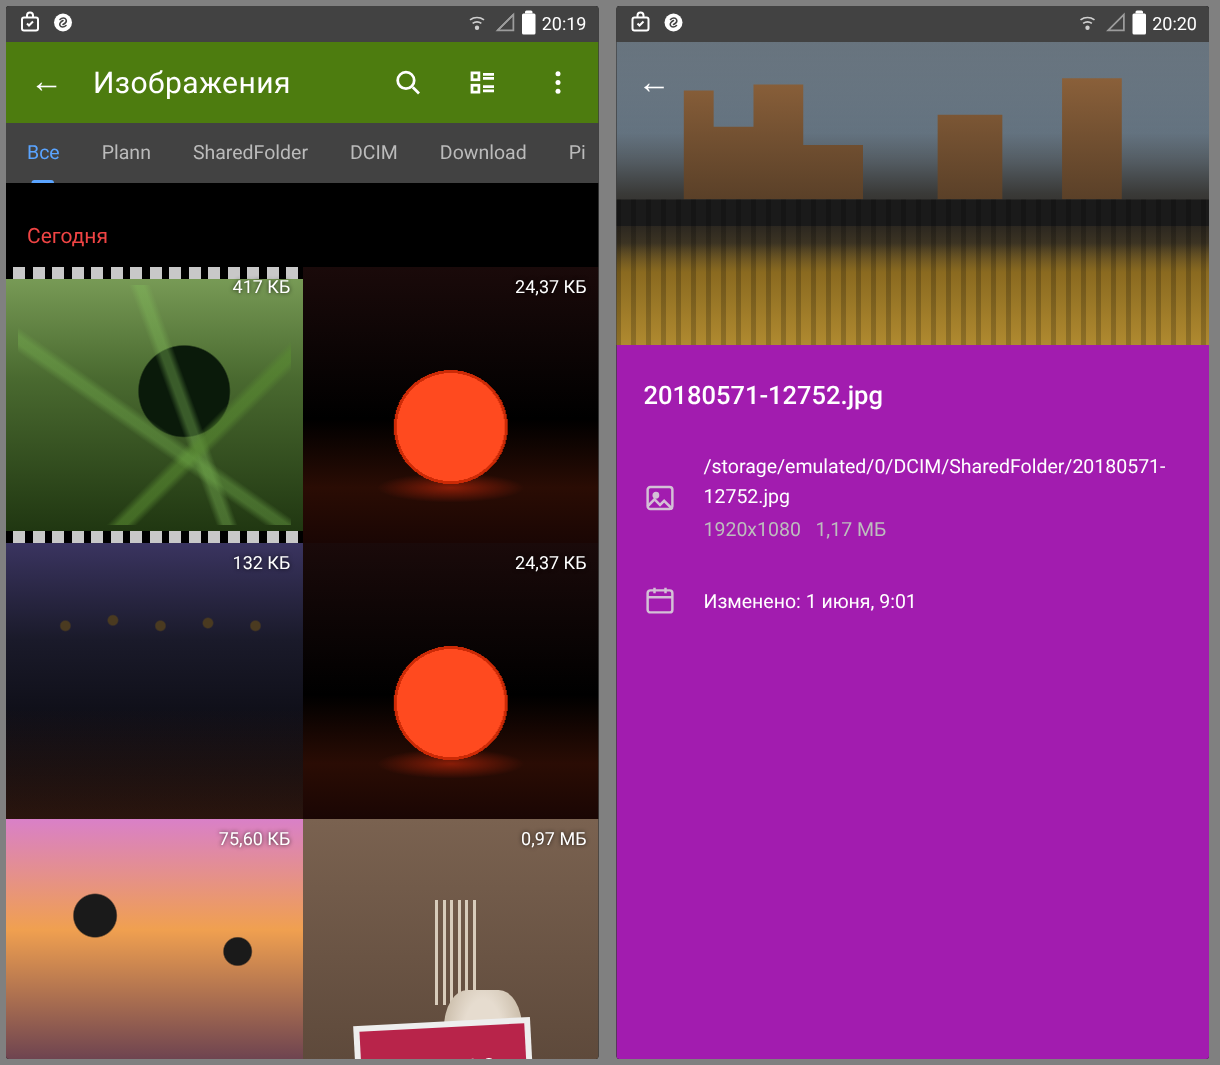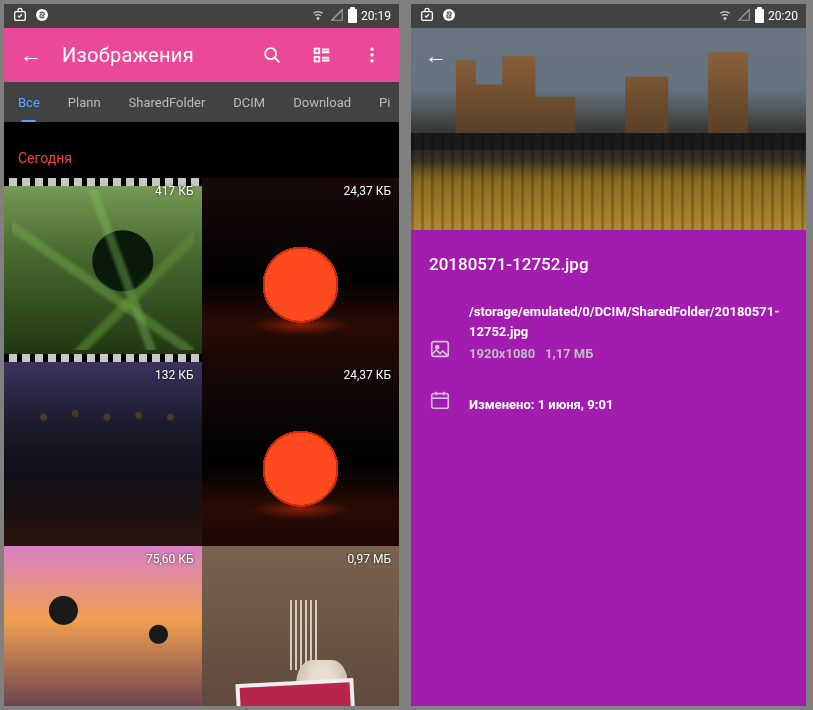--- a/index.html
+++ b/index.html
@@ -33,21 +33,21 @@
   .status-spacer { flex: 1; }
   .status-right { display: flex; gap: 4px; align-items: center; }
   .status-icon { display: inline-block; }
   .battery { width: 9px; height: 14px; background: #fff; border-radius: 1px; position: relative; }
   .battery::before { content:''; position:absolute; top:-2px; left:2px; width:5px; height:2px; background:#fff; border-radius:1px 1px 0 0;}
   .wifi, .cell { opacity: .75; }
 
   
   .app-bar {
     height: 54px;
-    background: #ec4899;
+    background: #4d7c0f;
     display: flex;
     align-items: center;
     padding: 0 8px;
     gap: 12px;
     color: #fff;
   }
   .app-bar .title { font-size: 20px; font-weight: 400; flex: 1; letter-spacing: .3px;}
   .icon-btn {
     width: 38px; height: 38px;
     display: flex; align-items: center; justify-content: center;
@@ -209,22 +209,21 @@
     color: #fff;
     position: absolute;
     top: 226px; left:0; right:0; bottom:0;
     padding: 24px 18px;
   }
   .detail-title { font-size: 17px; font-weight: 500; margin-bottom: 28px; }
   .detail-row {
     display: flex;
     gap: 18px;
     margin-bottom: 24px;
-    align-items: flex-end;
-    font-weight: bold;
+    align-items: center;
   }
   .detail-icon {
     width: 22px;
     flex: 0 0 22px;
     margin-top: 1px;
     opacity: .85;
   }
   .detail-text { font-size: 13px; line-height: 1.55; }
   .detail-text .sub { color: #bdbdbd; margin-top: 2px; }
 </style>

